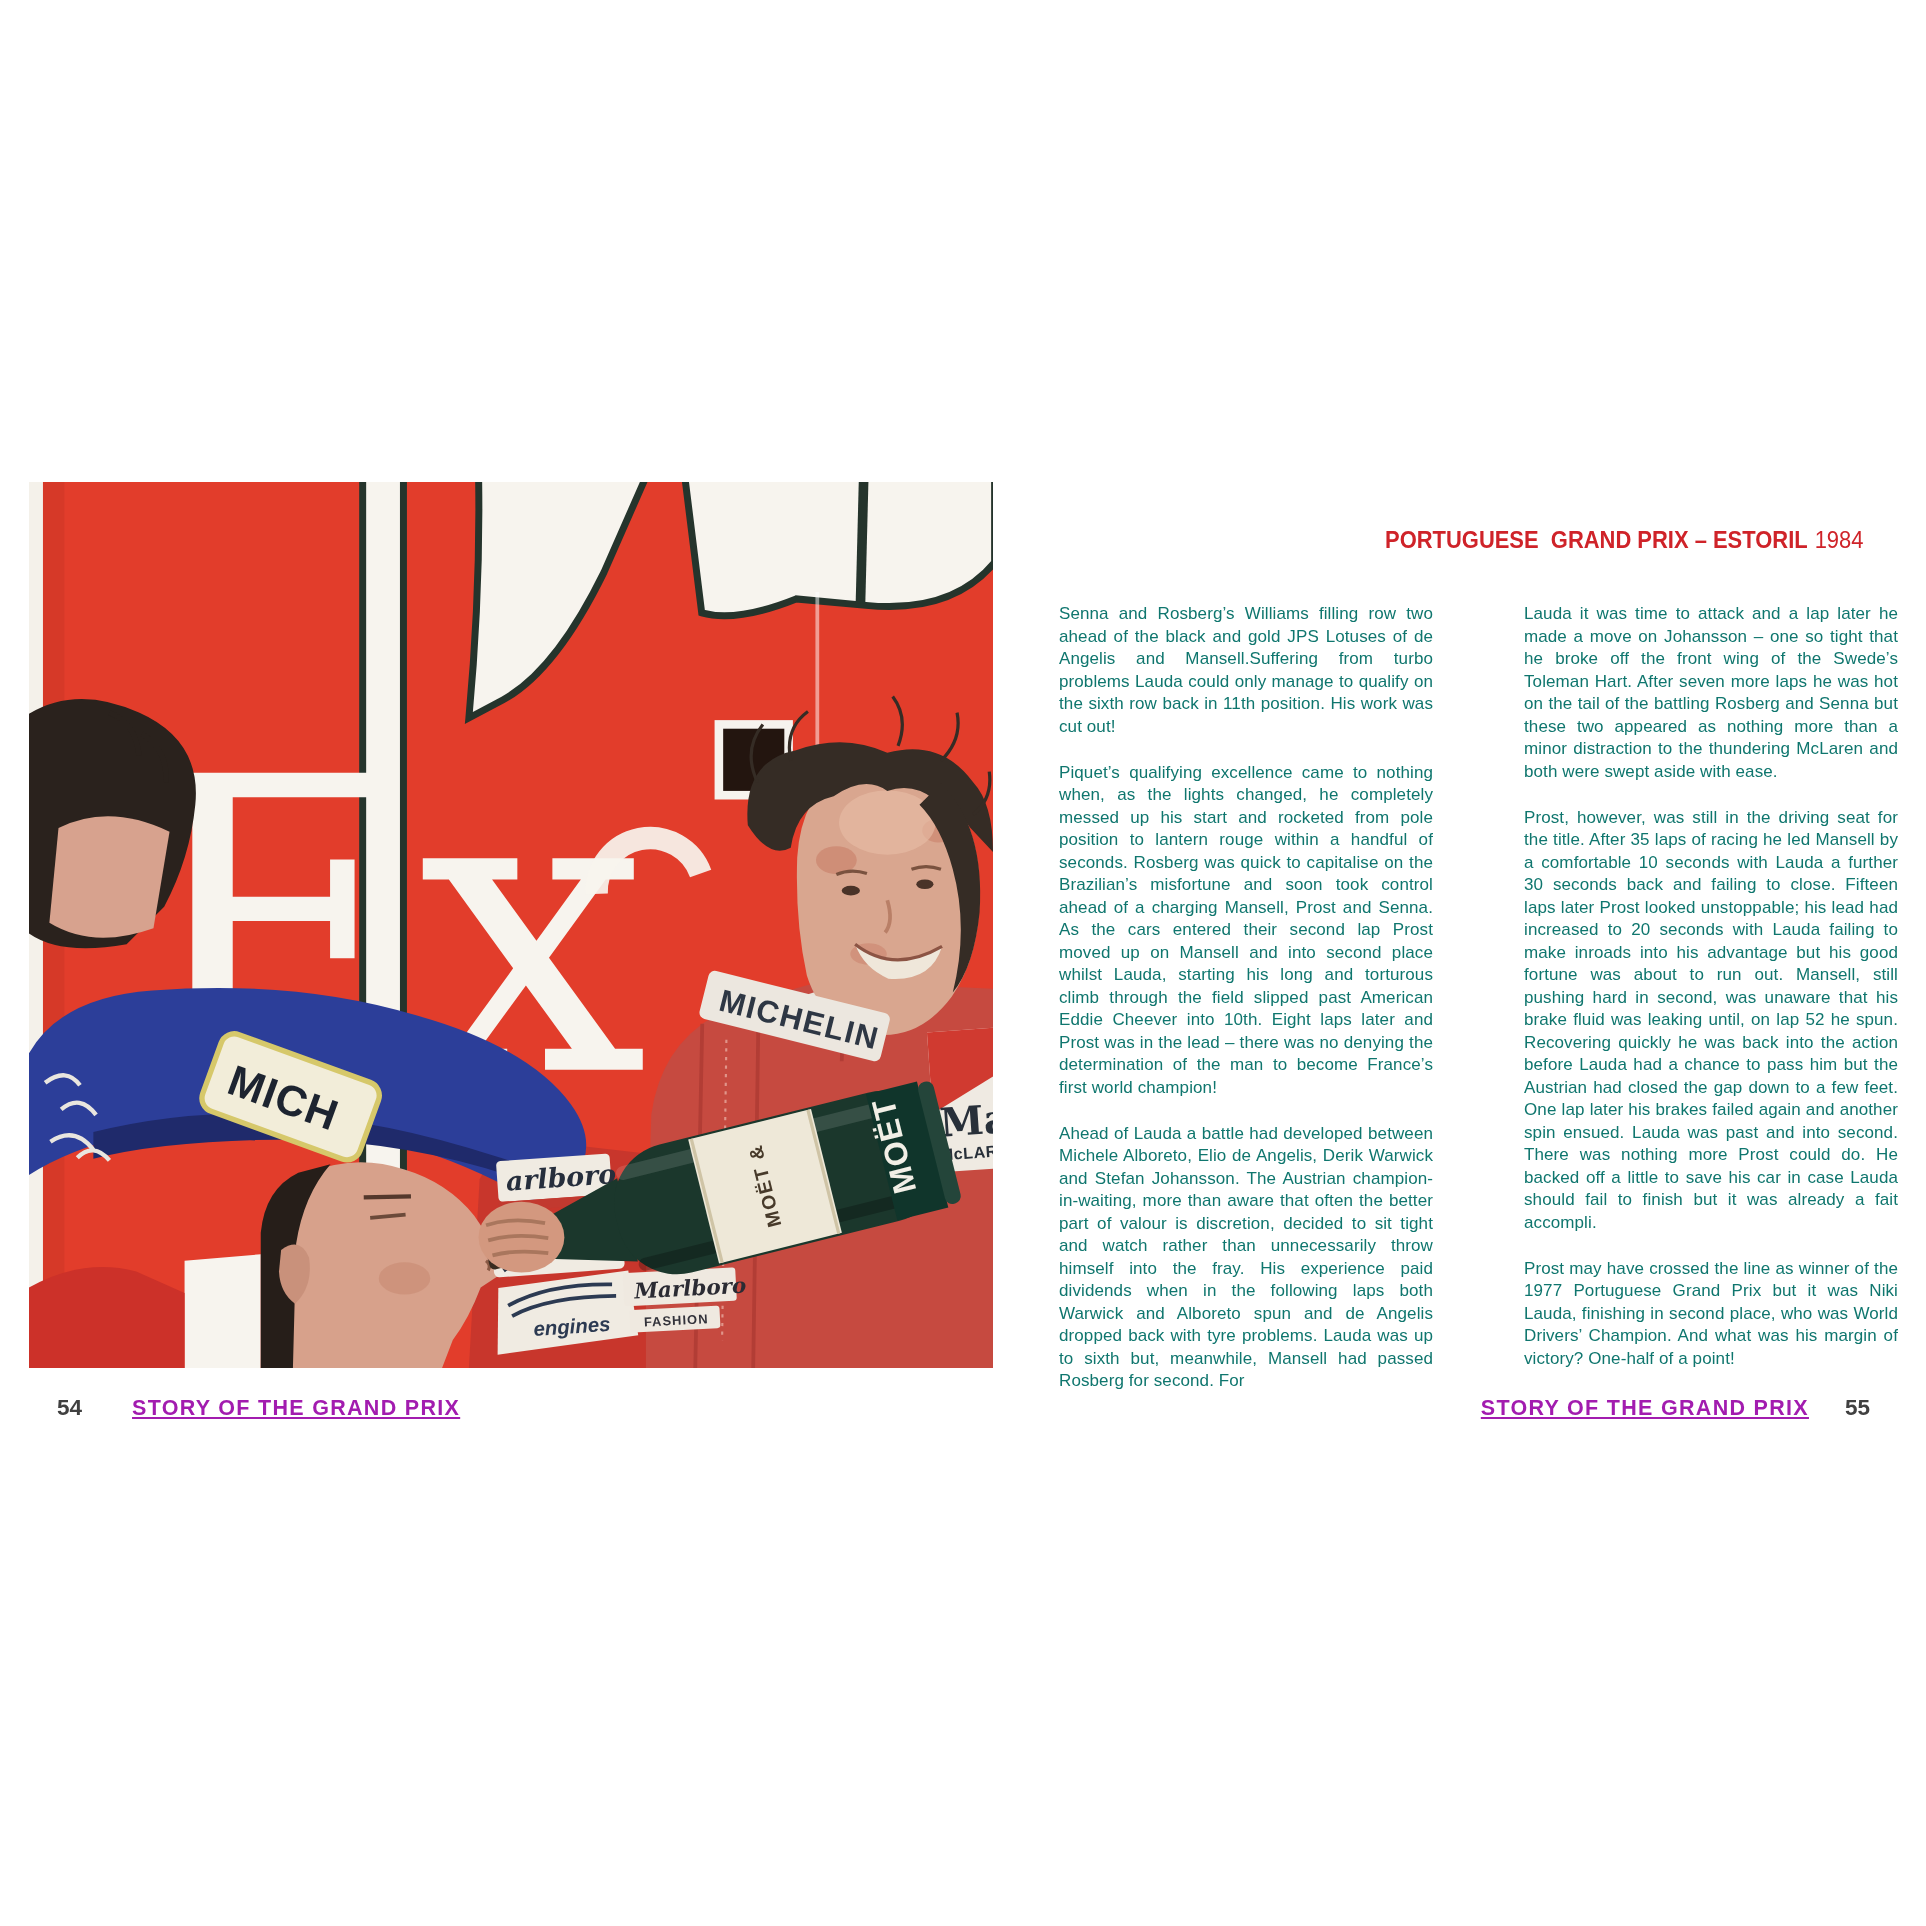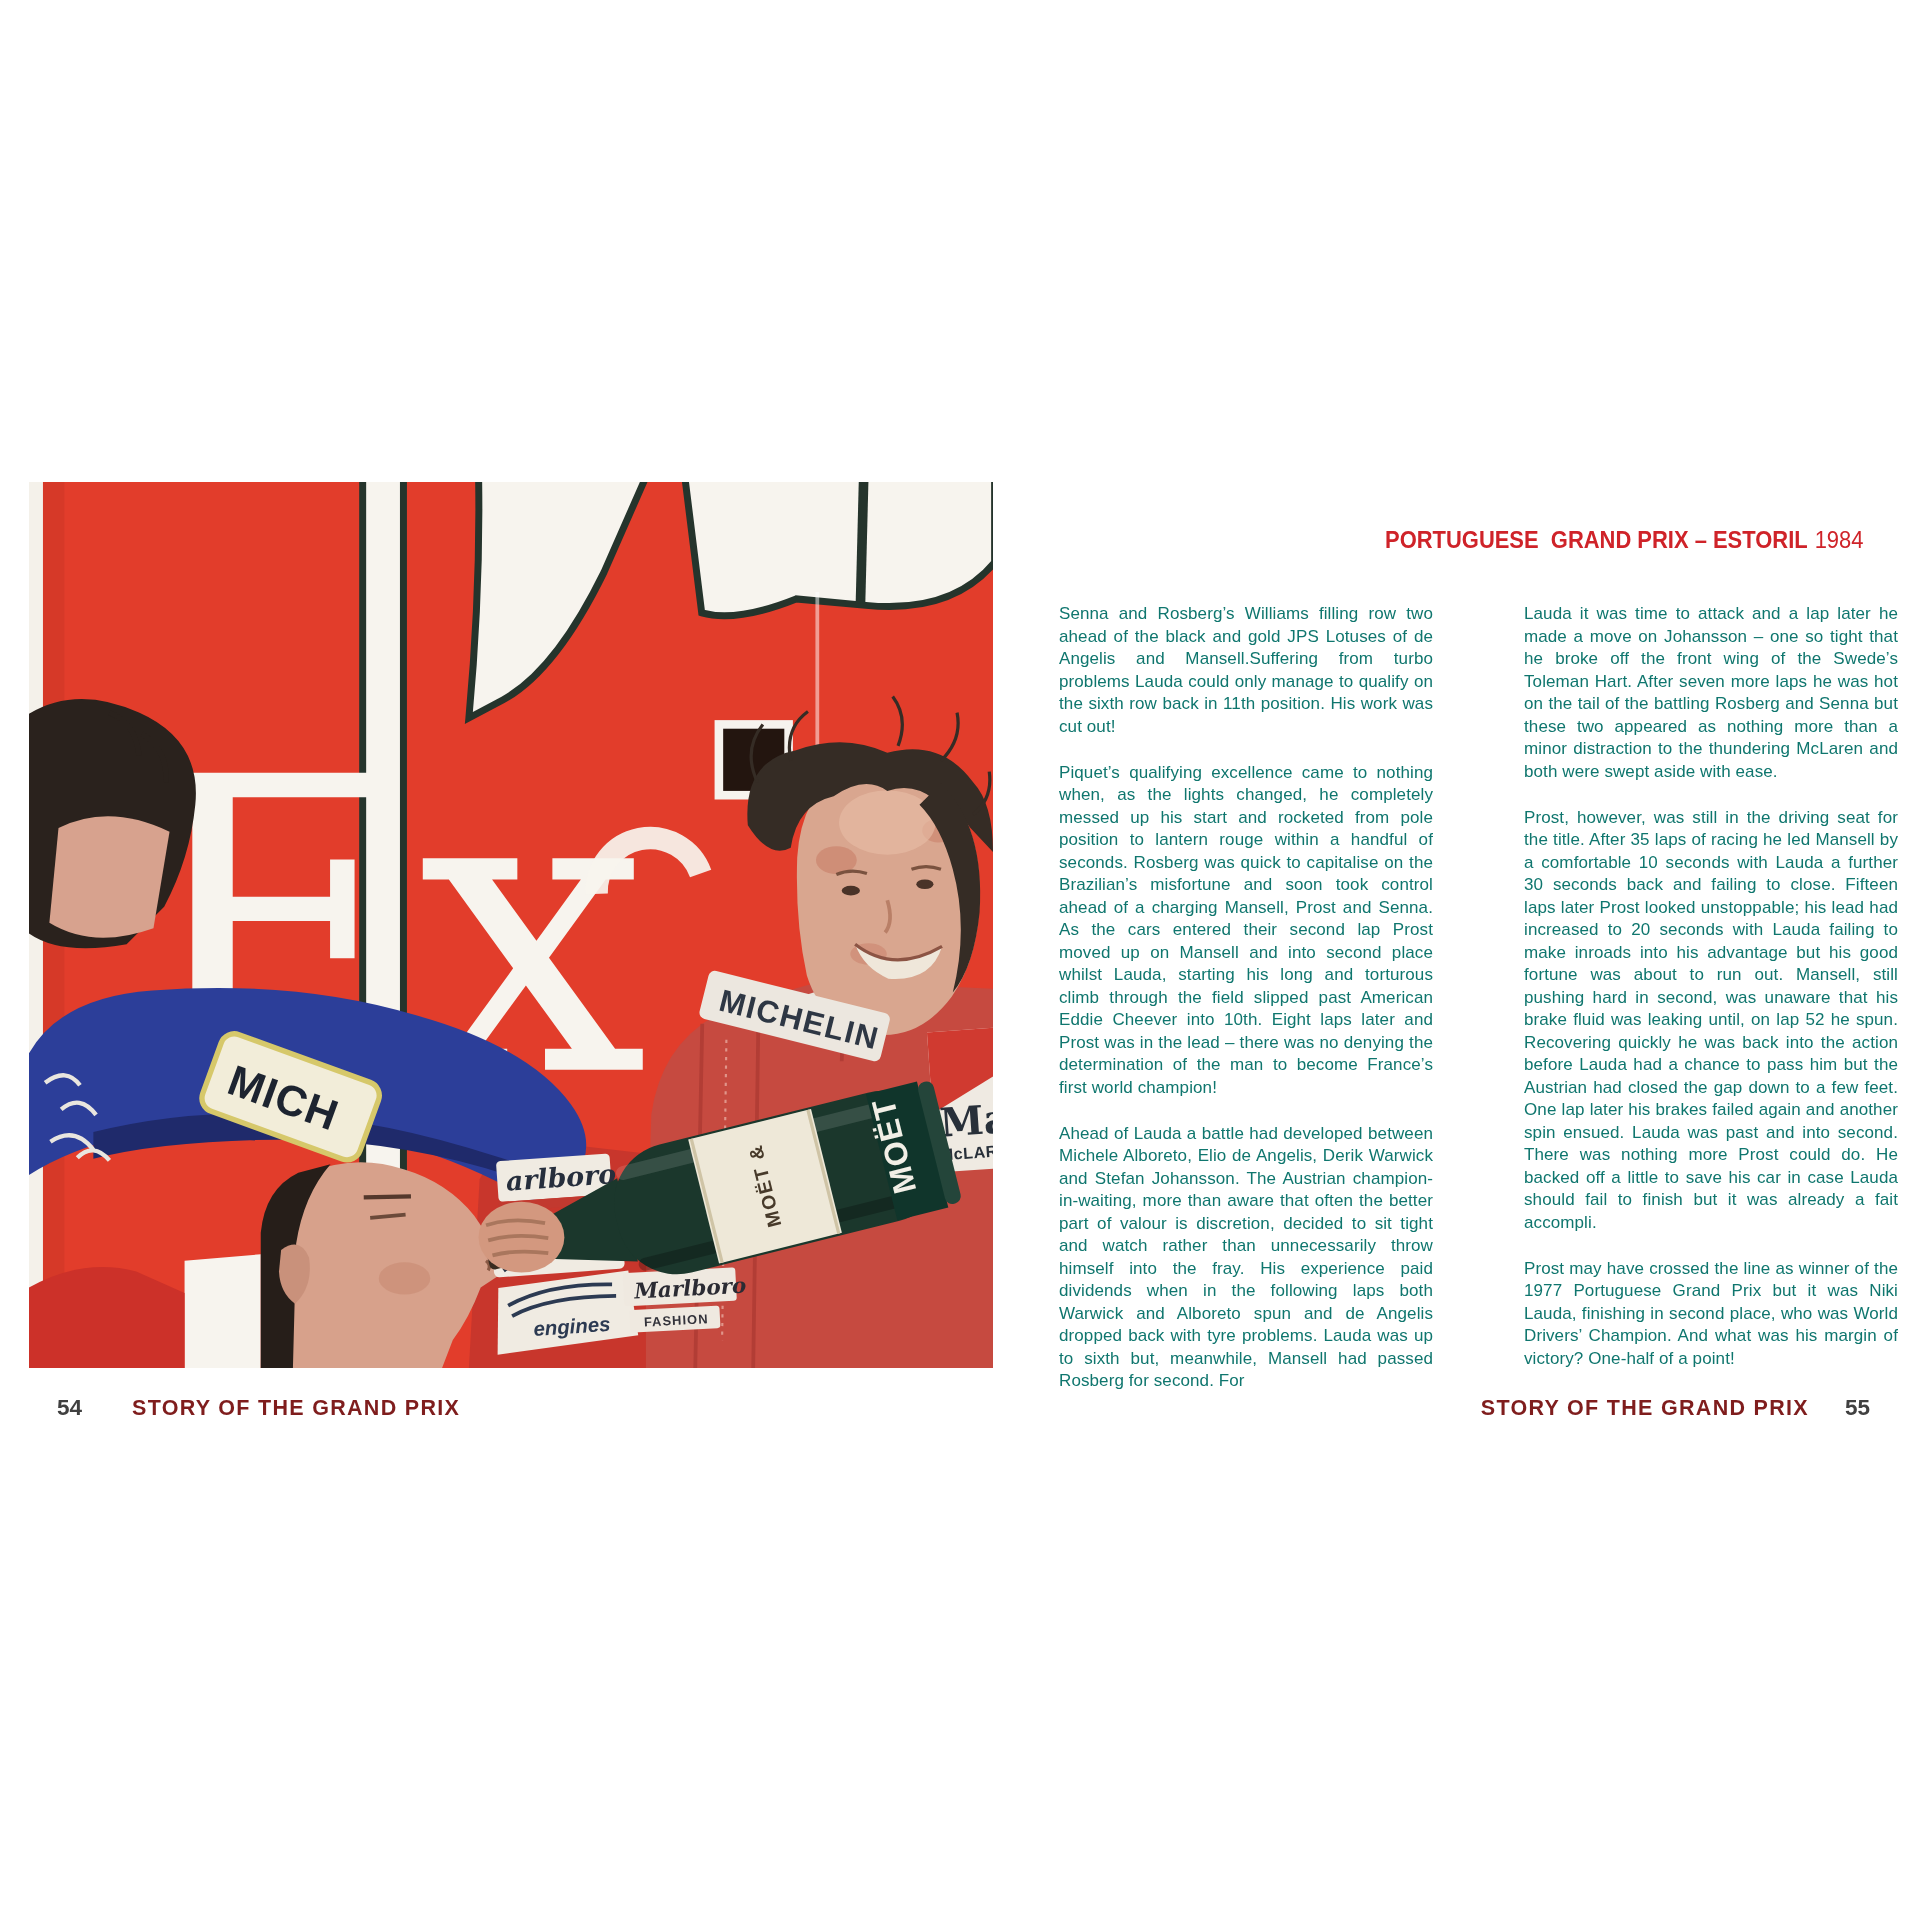--- a/index.html
+++ b/index.html
@@ -14,21 +14,21 @@
   .col{position:absolute;top:603px;width:374px;color:#0f766e;font-size:17px;line-height:22.5px;
       text-align:justify;letter-spacing:0.1px;}
   .col p{margin:0 0 23.6px 0;}
   .col p:last-child{margin-bottom:0;}
   .col-1{left:1059px;}
   .col-2{left:1524px;}
   .footer{position:absolute;top:1395px;display:flex;align-items:baseline;white-space:nowrap;}
   .footer-left{left:57px;}
   .footer-right{right:56px;}
   .folio{font-size:22.5px;font-weight:800;color:#404040;}
-  .book-title{font-size:21.5px;font-weight:800;color:#7f1d1d;letter-spacing:1.3px;}
+  .book-title{font-size:21.5px;font-weight:800;color:#a21caf;letter-spacing:1.3px;text-decoration:underline;}
   .footer-left .book-title{margin-left:50px;}
   .footer-right .folio{margin-left:36px;}
 </style>
 </head>
 <body>
 
 <div class="canvas">
 
   <div class="photo-wrap">
     <svg viewBox="0 0 1797 1652" preserveAspectRatio="none">

